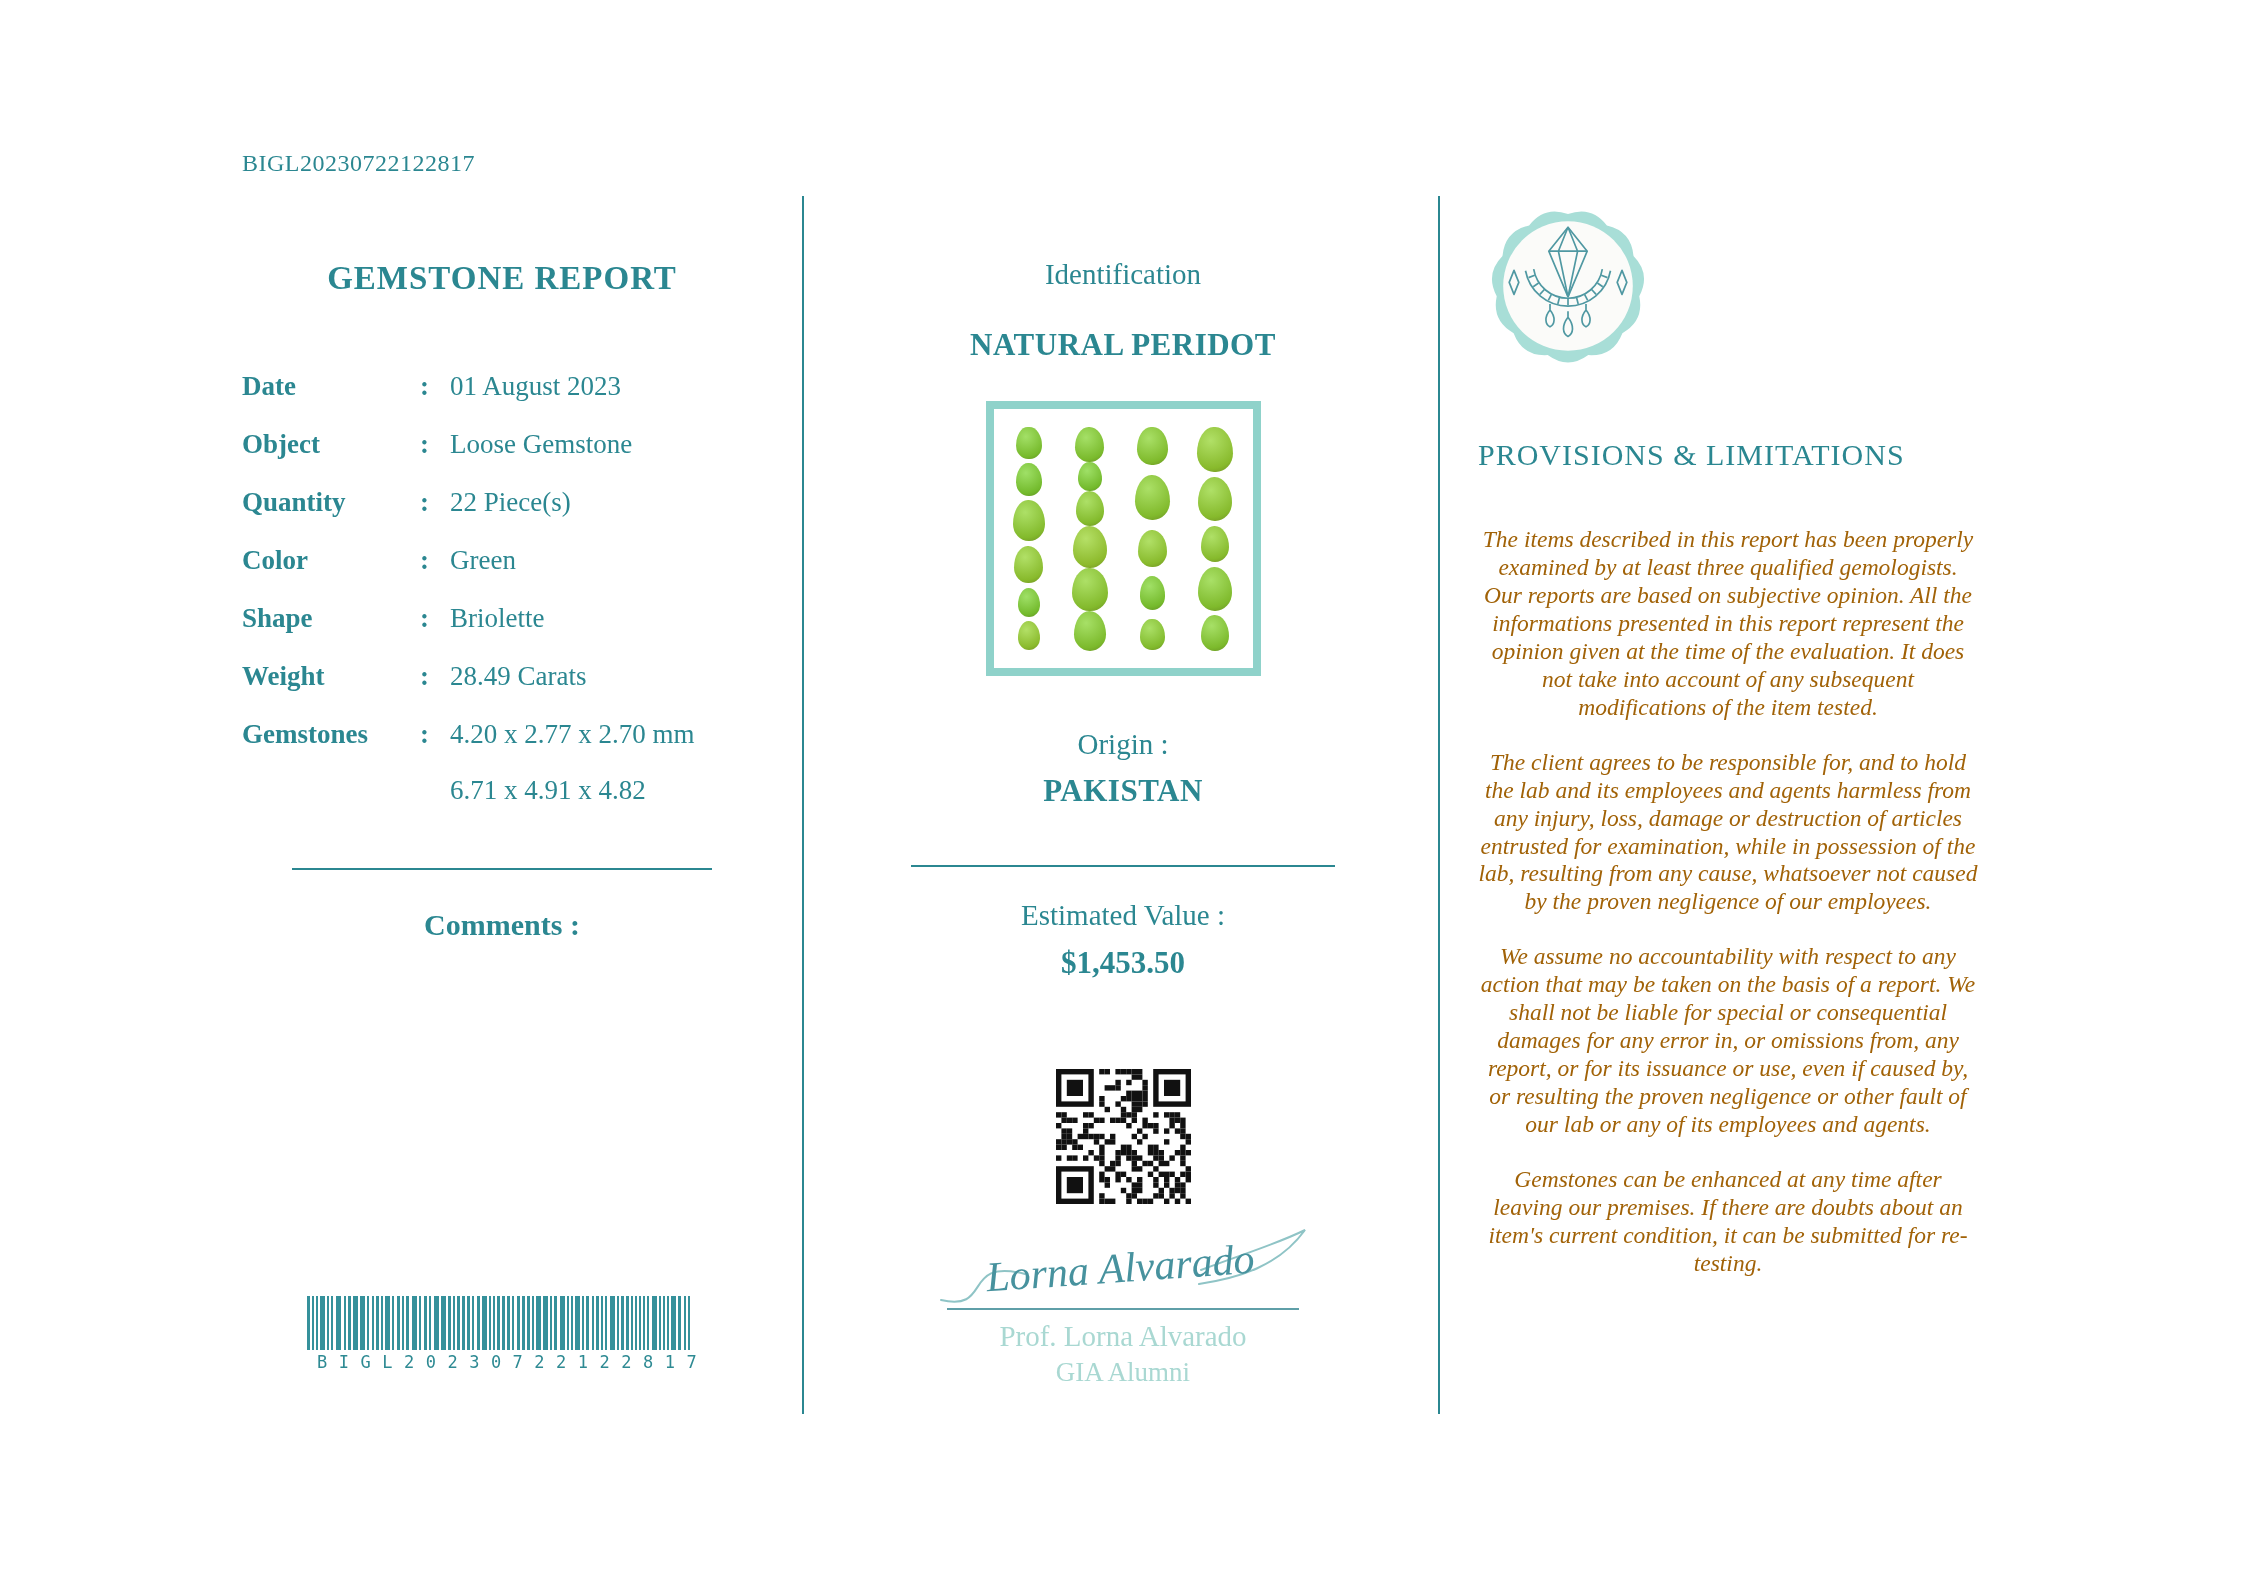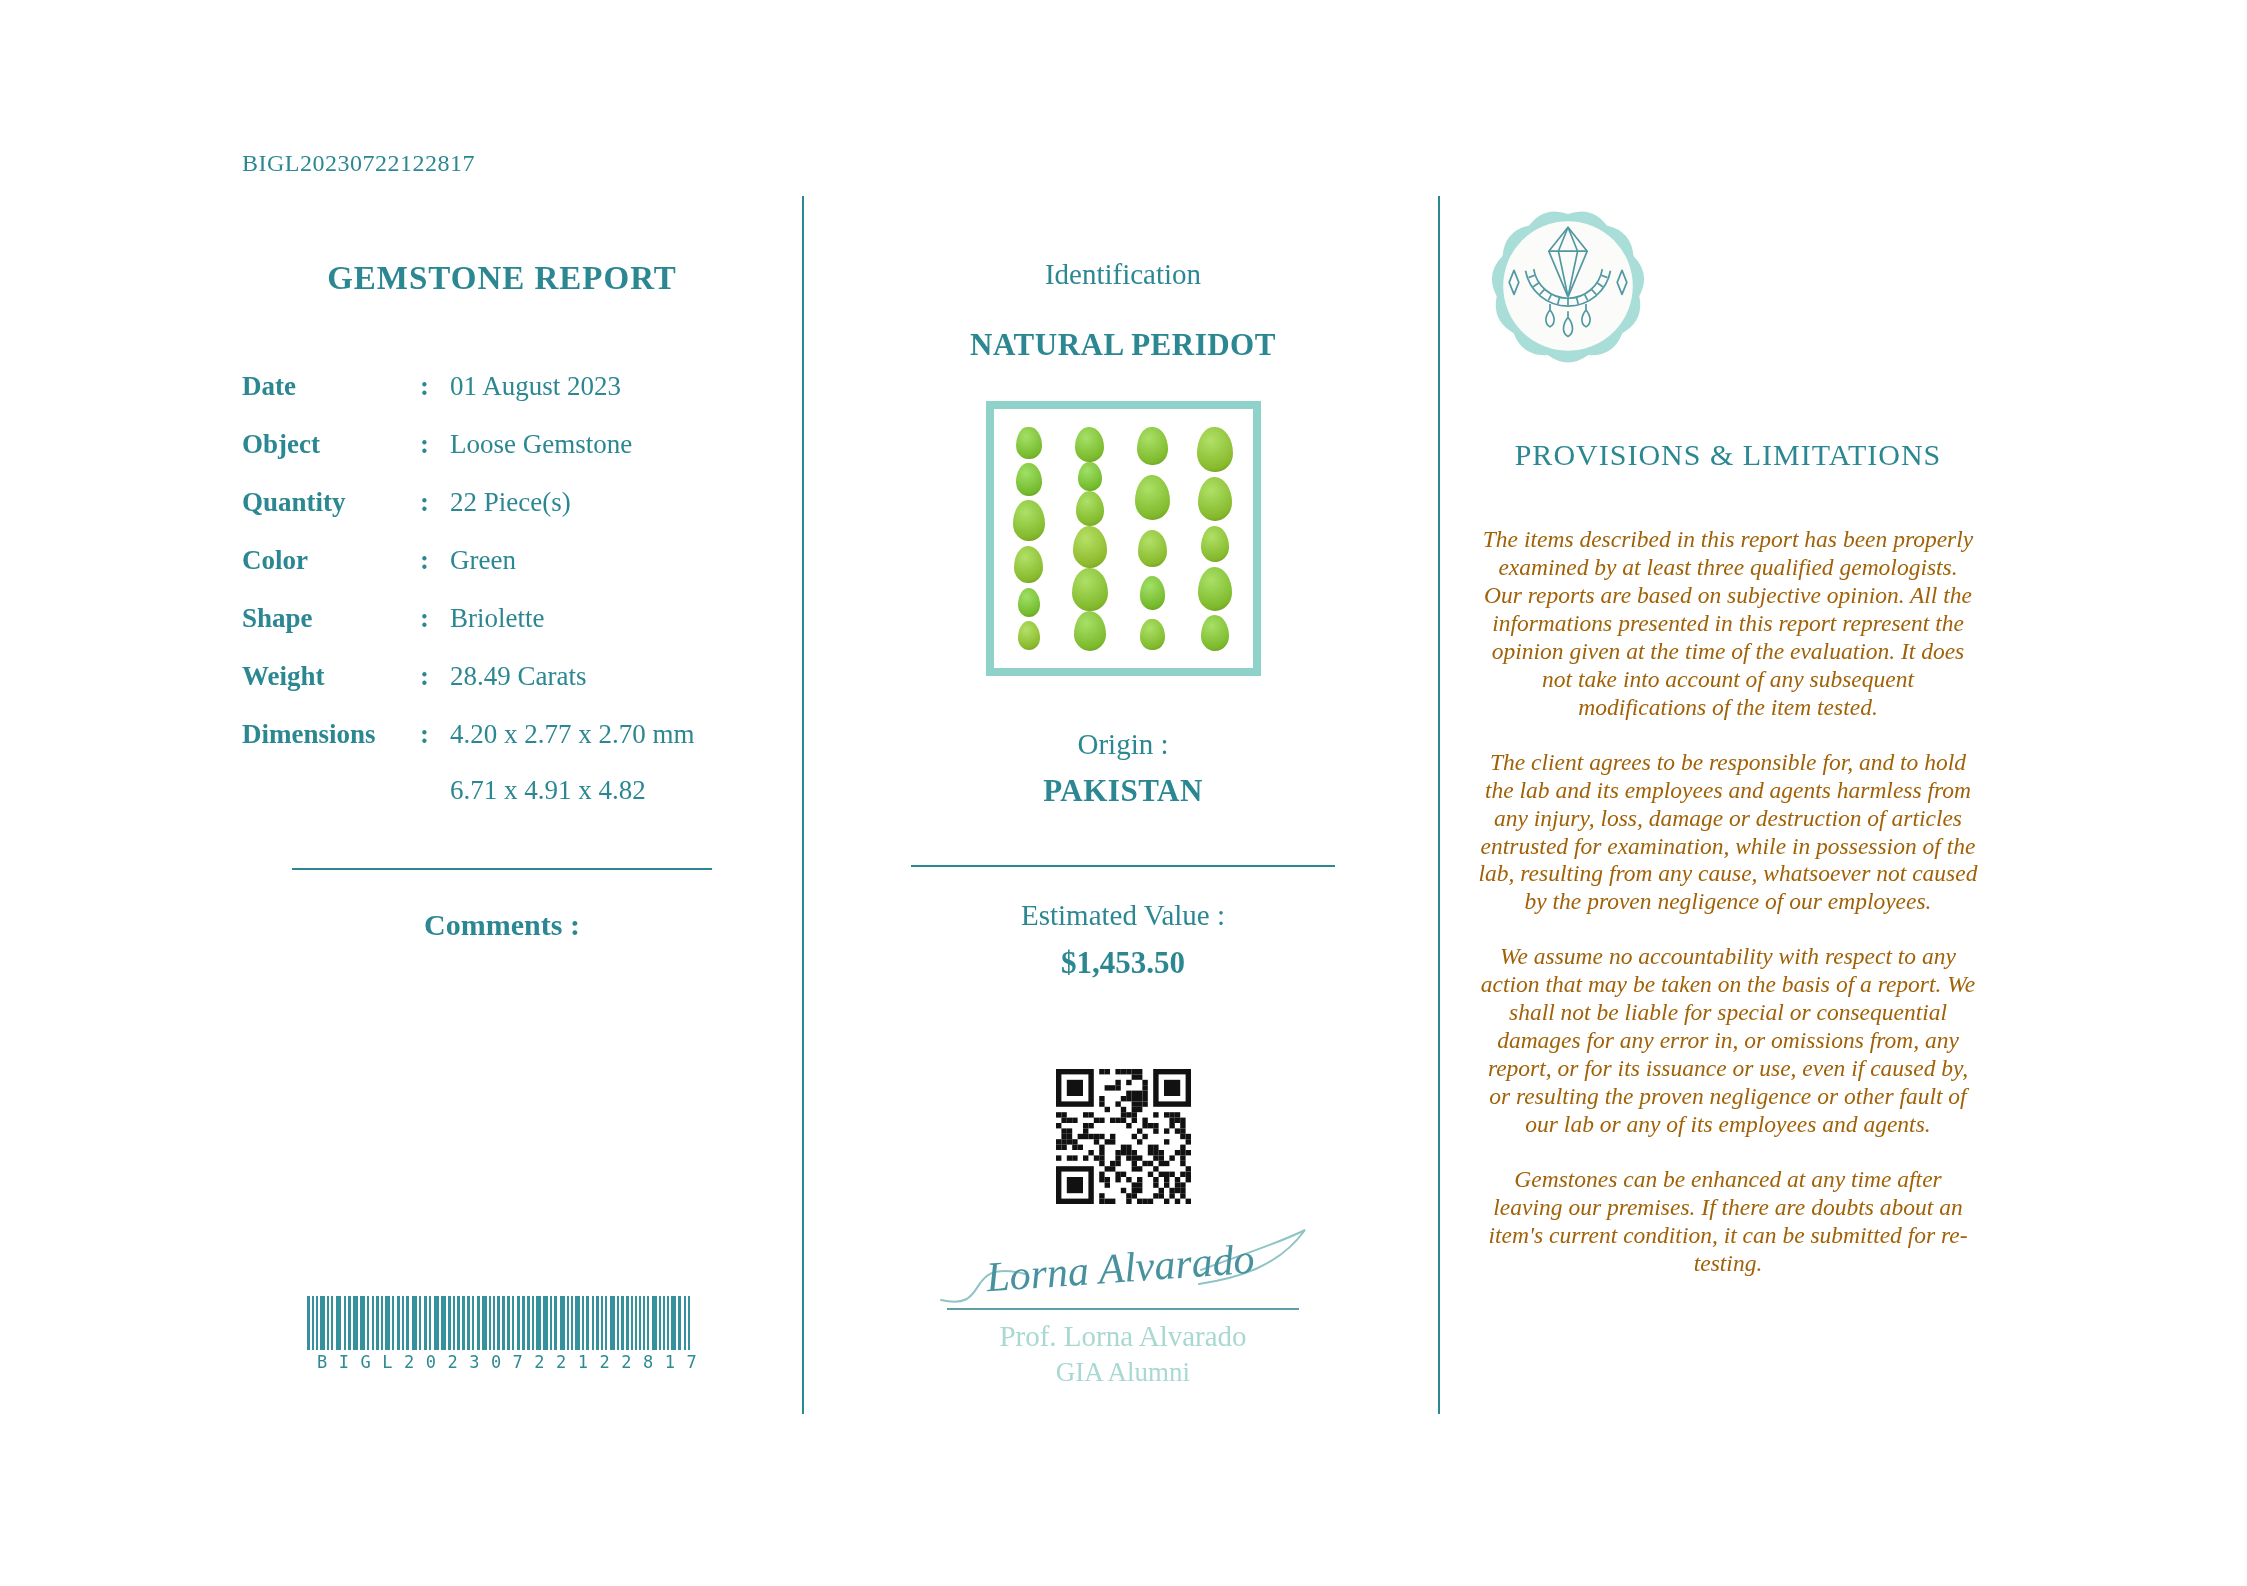--- a/index.html
+++ b/index.html
@@ -44,21 +44,21 @@
   .signature-wrap{margin-top:14px;height:96px;}
   .sig-hr{width:352px;border:none;border-top:2px solid #5f9fa8;margin:-6px 0 0 0;}
   .signer-name{font-size:29px;color:#a9d8d2;margin-top:10px;}
   .signer-title{font-size:27px;color:#a9d8d2;margin-top:4px;}
 
   
   .col-right{position:absolute;left:1478px;top:196px;width:500px;}
   .lab-header{display:flex;align-items:center;gap:12px;}
   .lab-logo{width:180px;height:180px;flex:none;}
   .lab-name{flex:1;text-align:center;font-size:30px;line-height:1.34;letter-spacing:.5px;}
-  .provisions-heading{text-align:center;font-size:30px;letter-spacing:1px;margin-top:62px;margin-bottom:54px;}
+  .provisions-heading{font-size:30px;letter-spacing:1px;margin-top:62px;margin-bottom:54px;}
   .provision{font-style:italic;color:#a16207;font-size:23.5px;line-height:1.19;text-align:center;margin:0 0 27px 0;}
 </style>
 </head>
 <body>
 
 <div class="report-number">BIGL20230722122817</div>
 
 <div class="col-left">
   <h1 class="report-title">GEMSTONE REPORT</h1>
 
@@ -86,21 +86,21 @@
     <span class="field-label">Shape</span>
     <span class="field-colon">:</span>
     <span class="field-value">Briolette</span>
   </div>
   <div class="field-row">
     <span class="field-label">Weight</span>
     <span class="field-colon">:</span>
     <span class="field-value">28.49 Carats</span>
   </div>
   <div class="field-row">
-    <span class="field-label">Dimensions</span>
+    <span class="field-label">Gemstones</span>
     <span class="field-colon">:</span>
     <span class="field-value">4.20 x 2.77 x 2.70 mm</span>
   </div>
   <div class="field-value2">6.71 x 4.91 x 4.82</div>
 
   <hr class="left-hr">
   <div class="comments-label">Comments :</div>
 
   <div class="barcode">
     <div class="barcode-bars">

